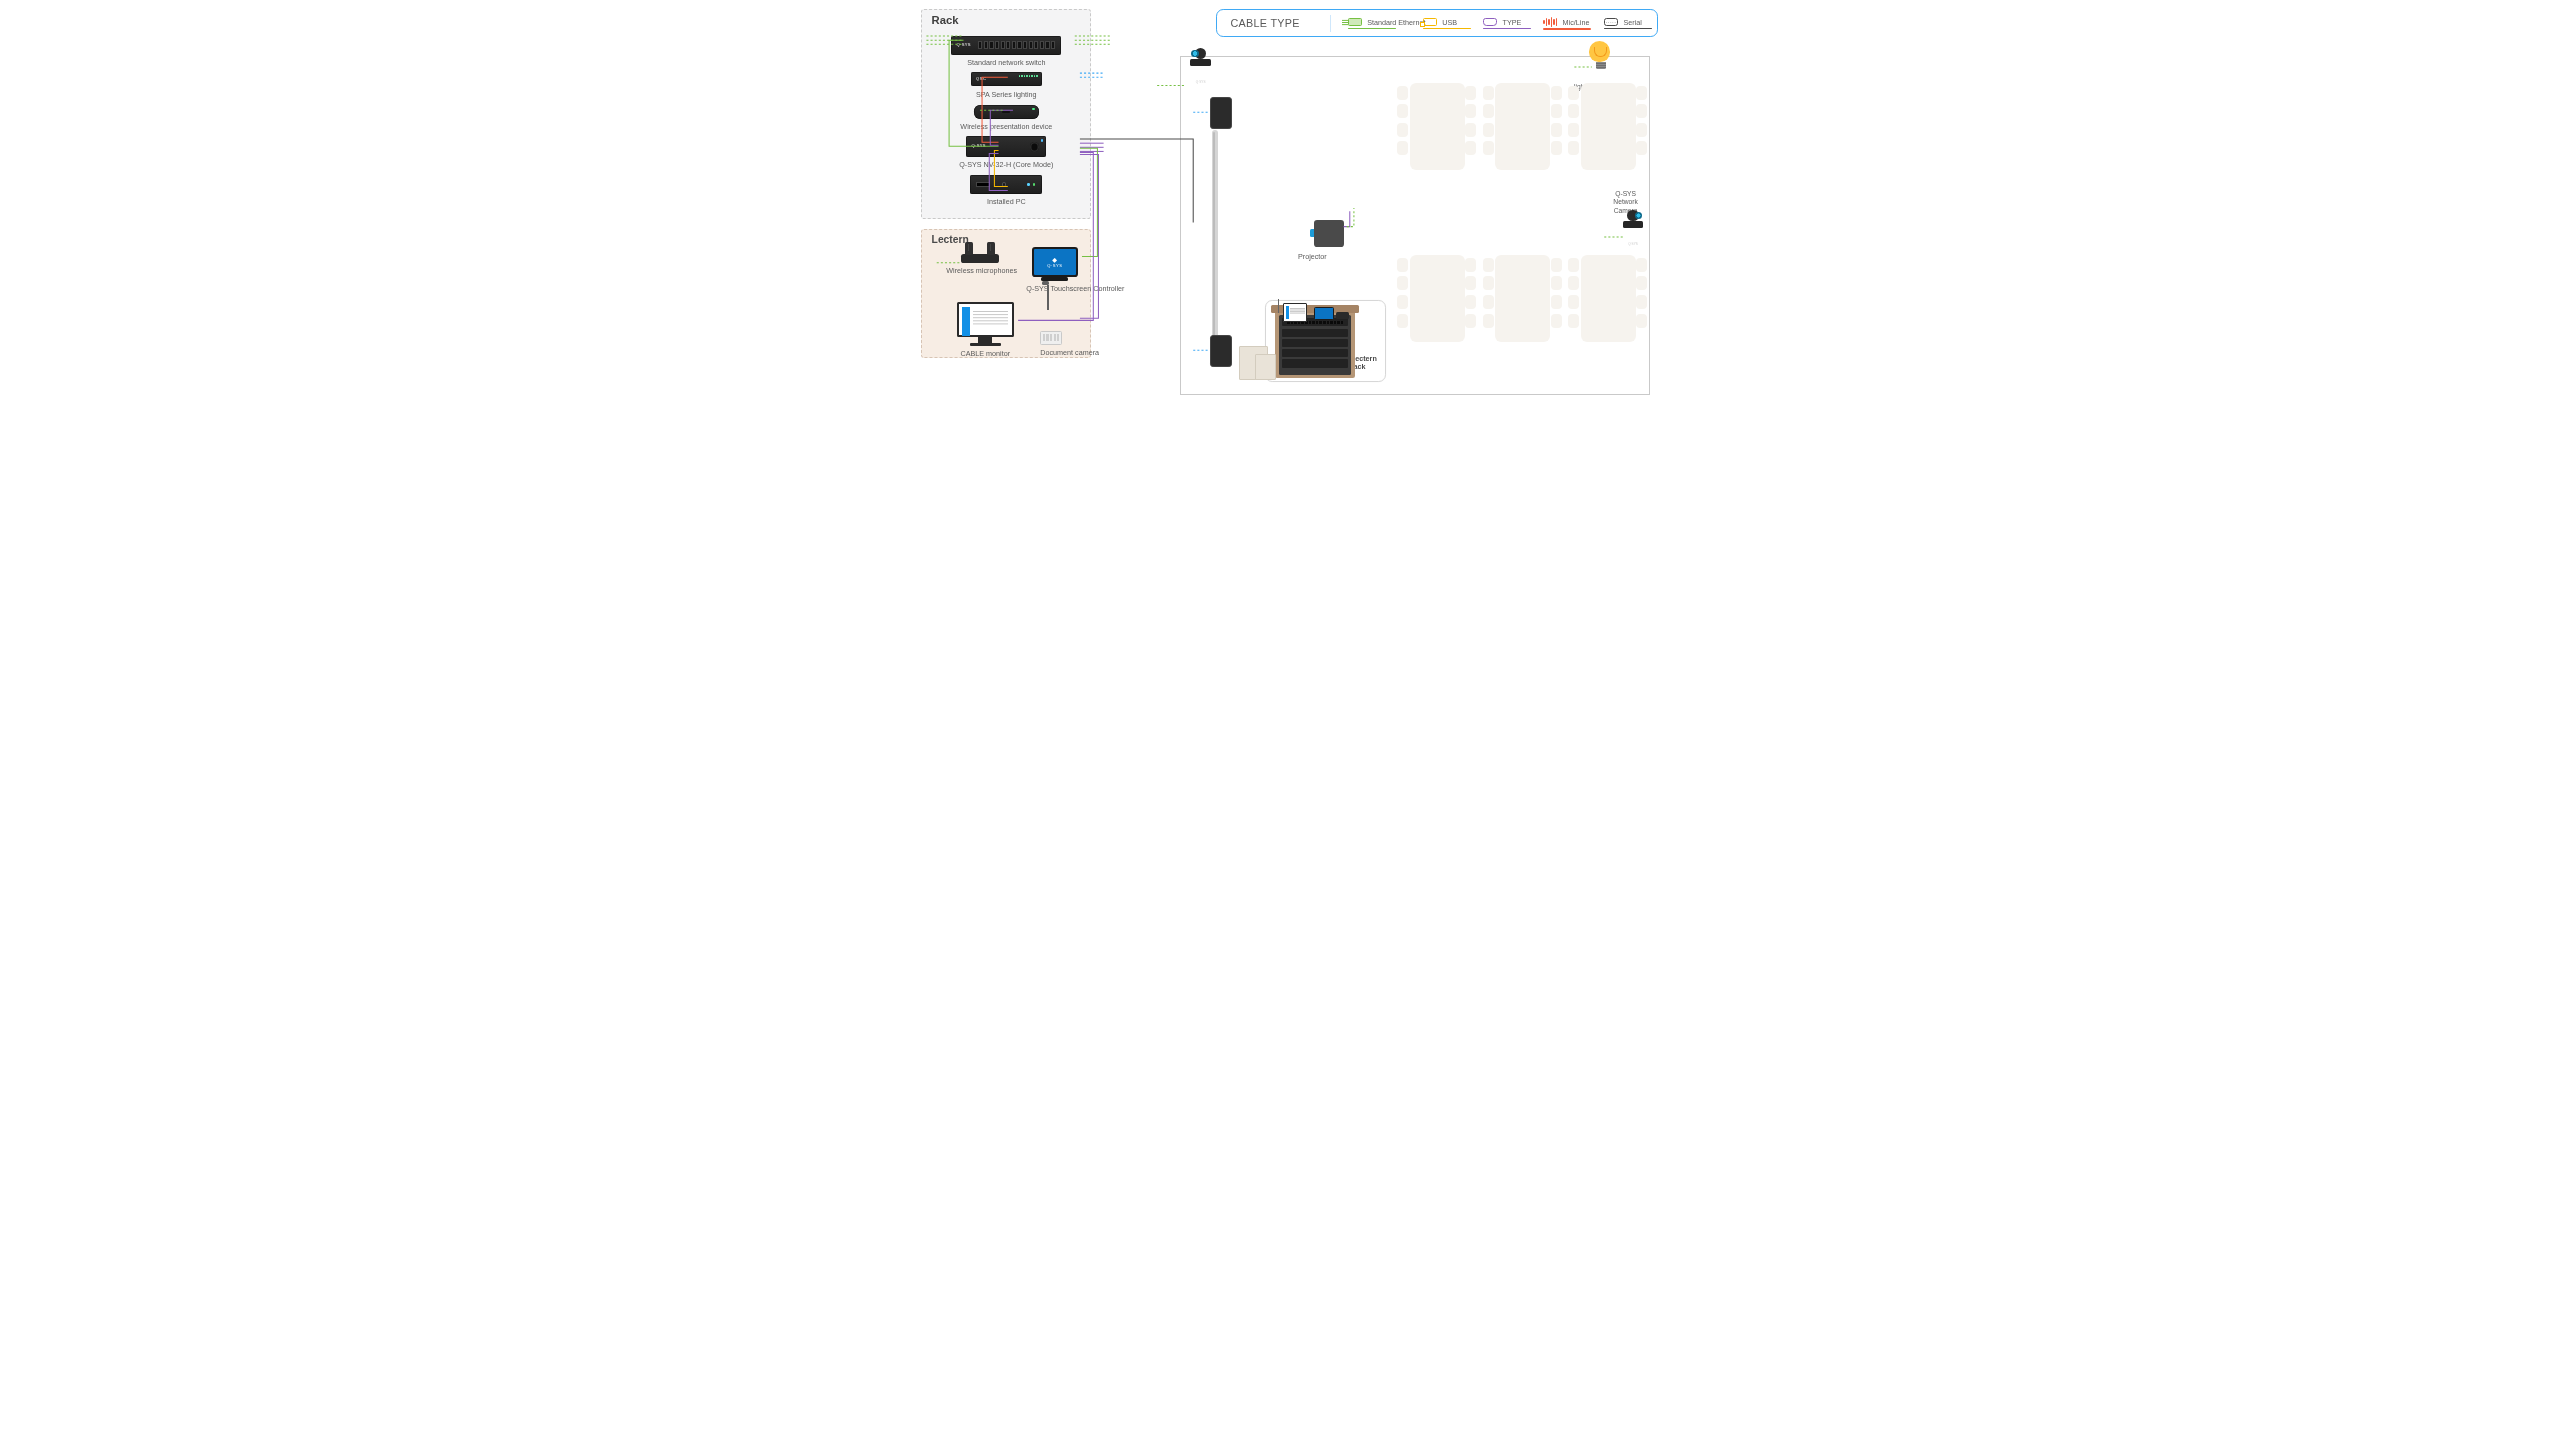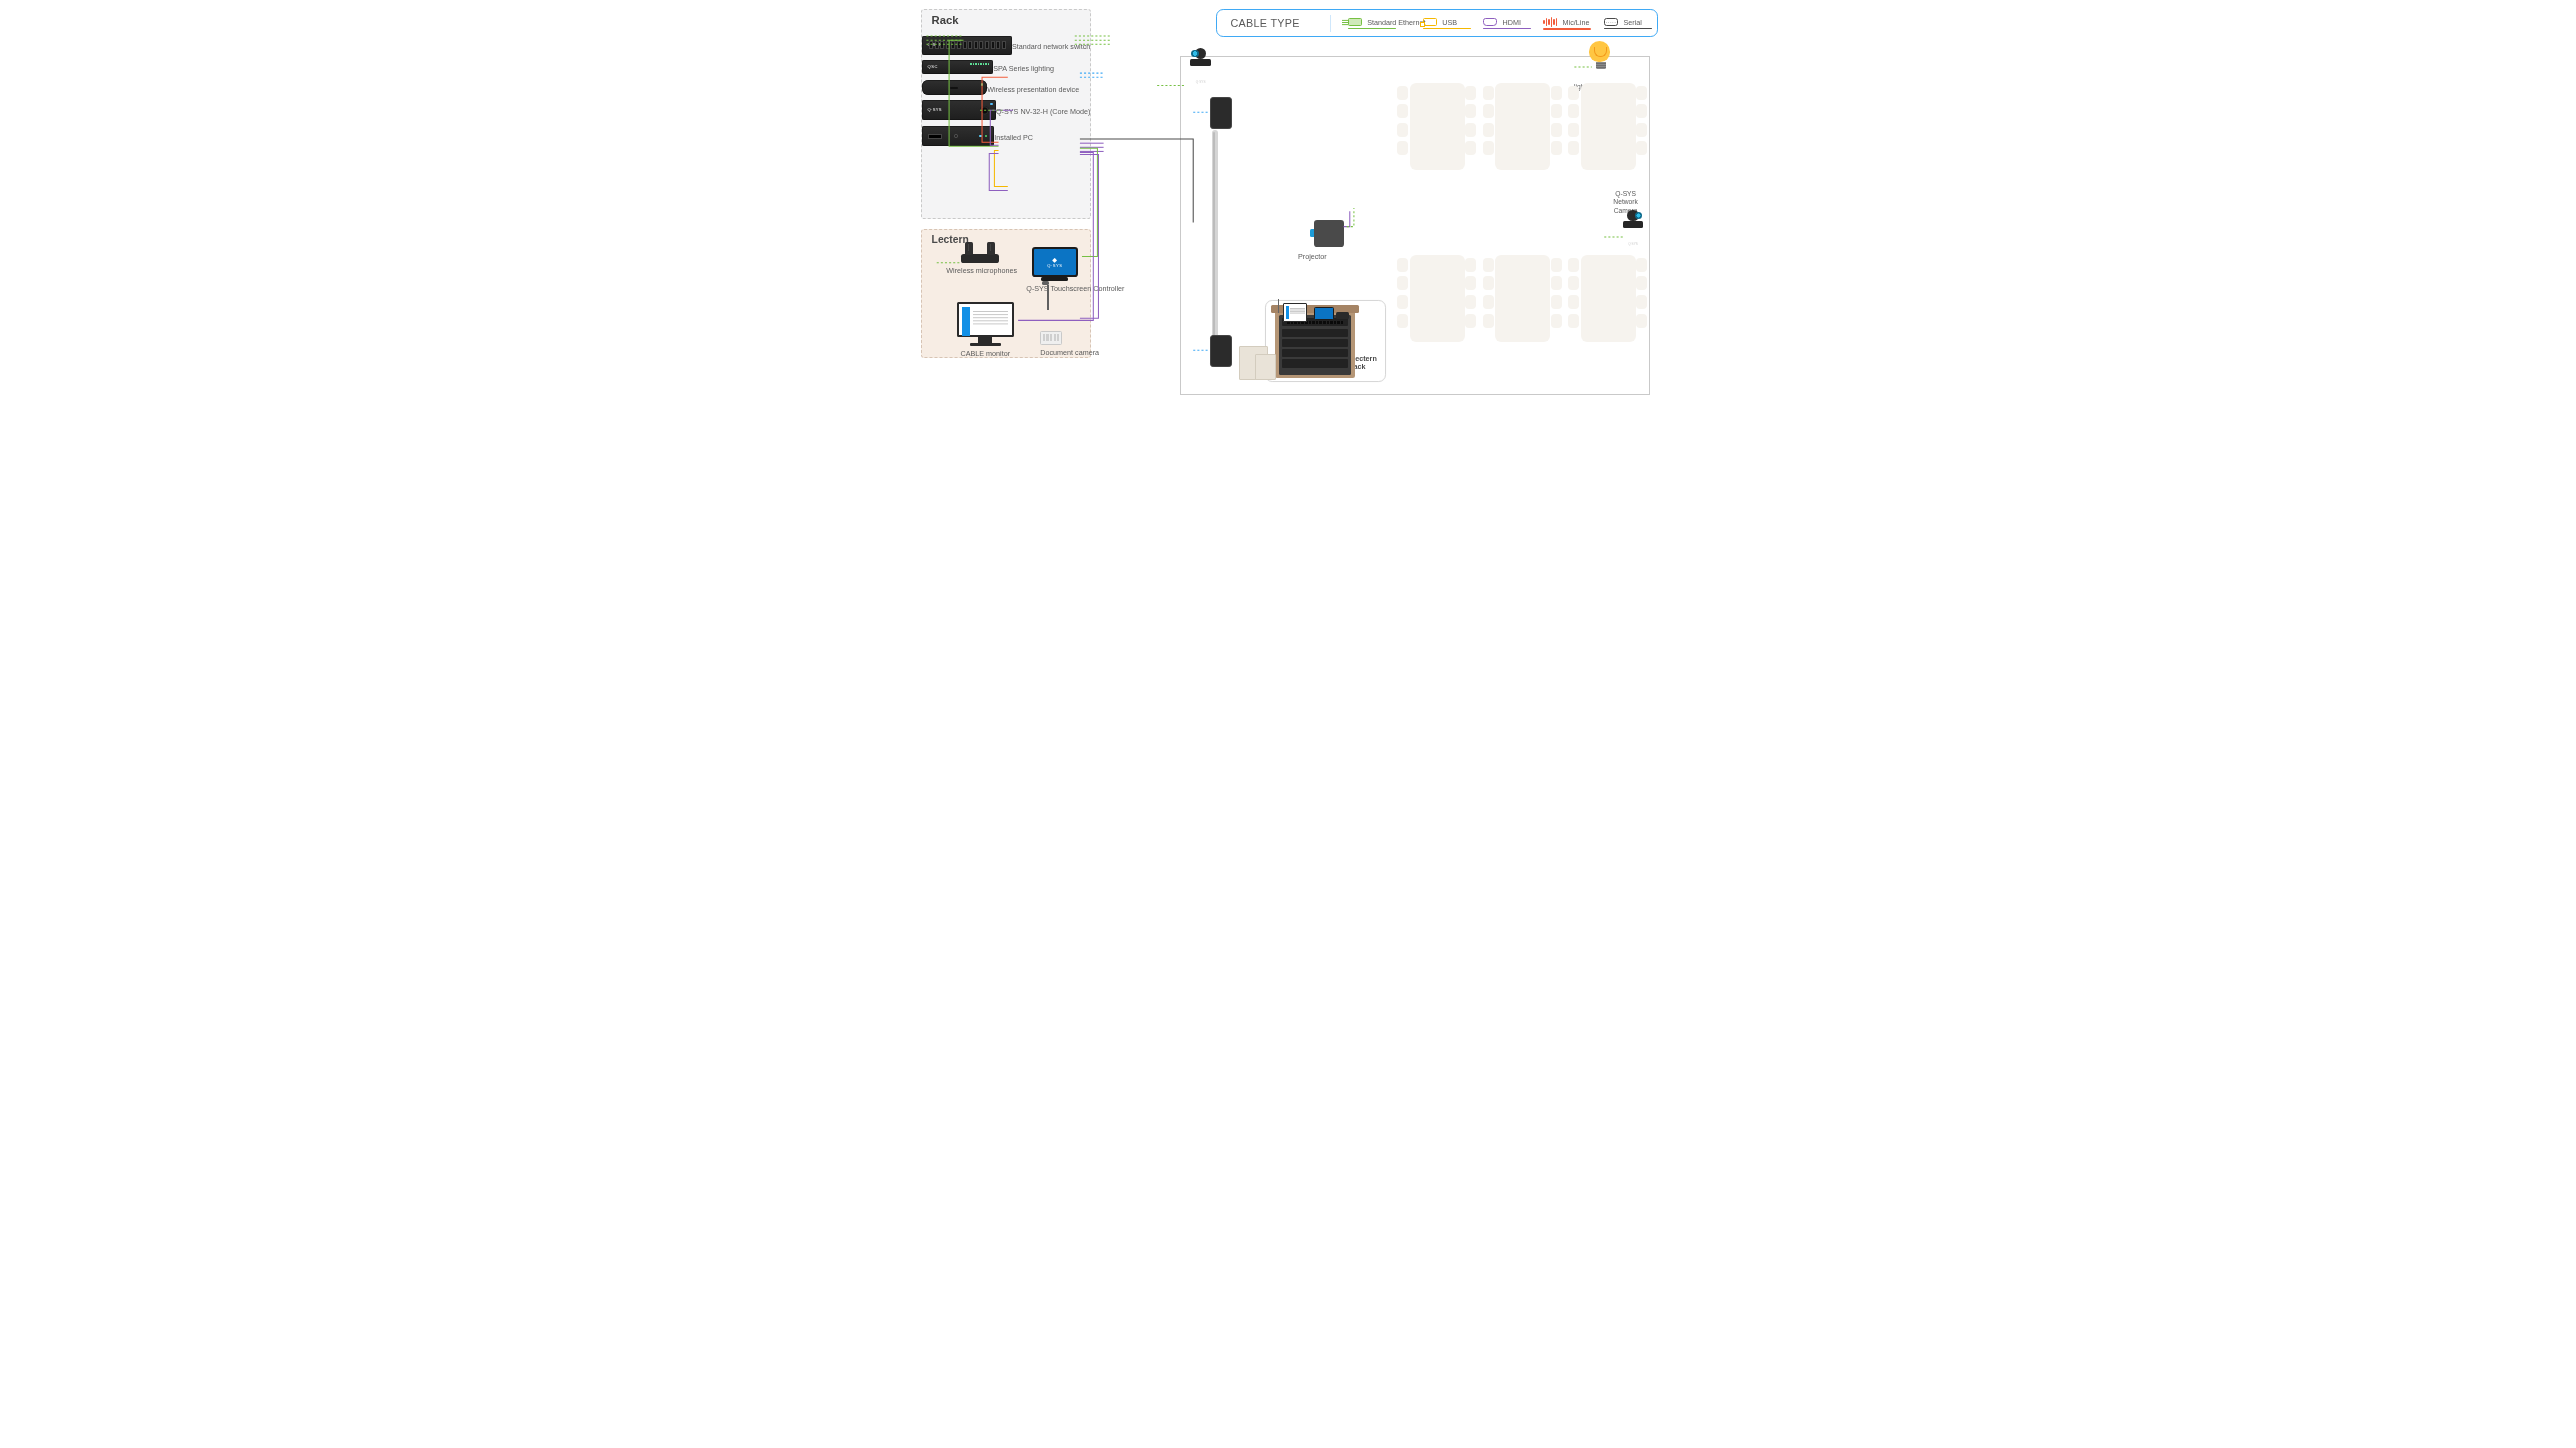--- a/index.html
+++ b/index.html
@@ -37,21 +37,21 @@
   .mic-ico{display:flex;gap:1px;align-items:center;height:10.3px}
   .mic-ico span{width:1.5px;background:var(--mic);height:4.1px;border-radius:1px}
   .mic-ico span:nth-child(2){height:8.2px}.mic-ico span:nth-child(3){height:6.2px}.mic-ico span:nth-child(4){height:10.3px}.mic-ico span:nth-child(5){height:6.2px}.mic-ico span:nth-child(6){height:8.2px}
   .ser-ico{width:14.4px;height:8.2px;border:1px solid var(--serial);border-radius:2.6px;display:flex;justify-content:center;align-items:center}
   .ser-ico::before{content:"·····";line-height:3.1px;letter-spacing:0.5px;color:var(--serial);font-size:5.2px}
 
   
   .rack{position:absolute;top:9.3px;left:9.3px;width:170px;height:210px;
         background:#f4f4f5;border:1px dashed var(--grey-mid);border-radius:3.1px;padding:5.2px 0 0 0}
   .rack-title{font-size:11.3px;font-weight:700;color:#3f3f3f;position:absolute;top:4.1px;left:9.3px}
-  .dev{position:relative;display:flex;align-items:center;width:100%}
+  .dev{position:relative;display:flex;flex-direction:column;align-items:center;width:100%}
   .dev-label{color:var(--grey-text);font-size:7.2px;margin-top:3.1px;text-align:center;white-space:nowrap}
   .unit{background:linear-gradient(#2f2f2f,#1e1e1e);border-radius:2.1px;position:relative;box-shadow:inset 0 0 0 0.5px #0d0d0d}
   .led{position:absolute;width:2.6px;height:2.6px;border-radius:50%}
 
   
   #switch{top:20.6px}
   #switch .unit{width:110px;height:18.5px;}
   #switch .brand{position:absolute;left:5.2px;top:5.7px;color:#fff;font-size:4.1px;letter-spacing:0.3px}
   #switch .ports{position:absolute;right:6.2px;top:5.2px;display:flex;gap:1.5px}
   #switch .ports span{width:4.1px;height:7.7px;background:#121212;border:0.5px solid #444}
@@ -200,21 +200,21 @@
     <div class="legend-item">
       <span class="top">
           <span class="usb-ico"></span>
           <span>USB</span>
         </span>
       <span class="bar usb-bar"></span>
     </div>
     <div class="legend-item">
       <span class="top">
           <span class="hdmi-ico"></span>
-          <span>HDMI</span>
+          <span>TYPE</span>
         </span>
       <span class="bar hdmi-bar"></span>
     </div>
     <div class="legend-item">
       <span class="top">
           <span class="mic-ico">
             <span></span>
             <span></span>
             <span></span>
             <span></span>

